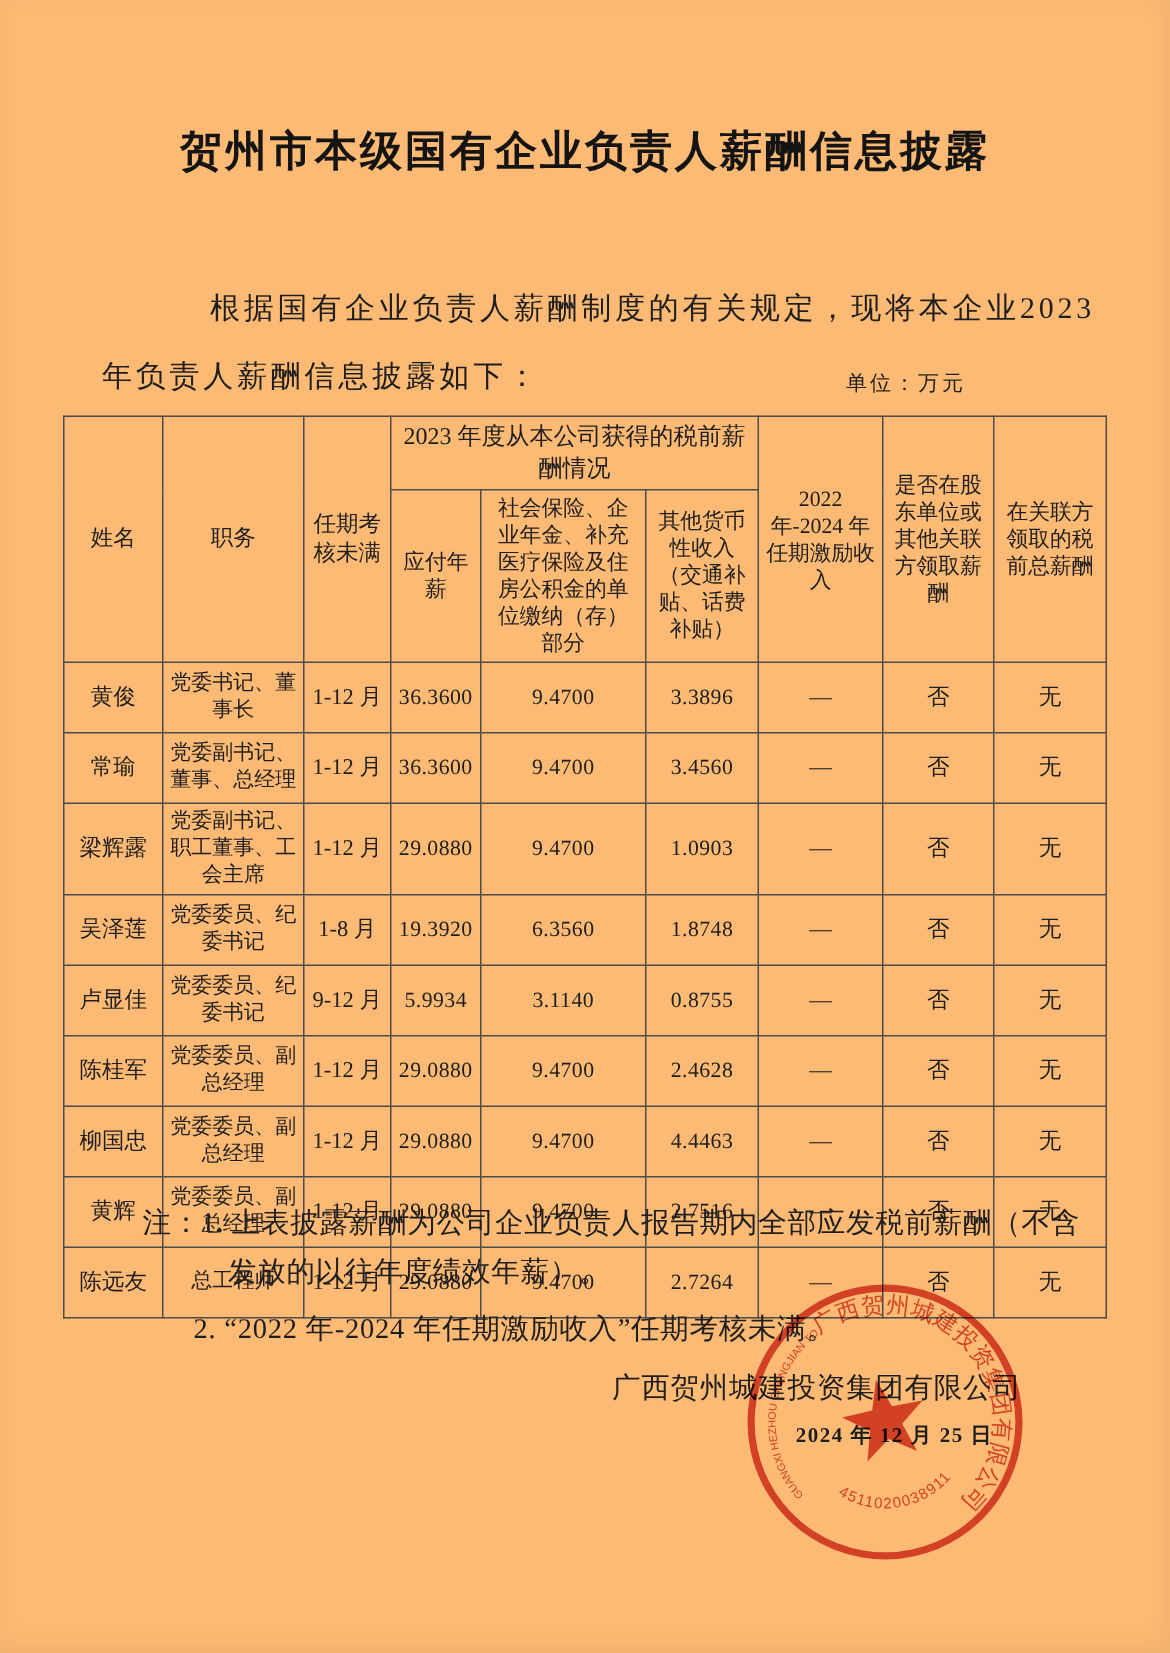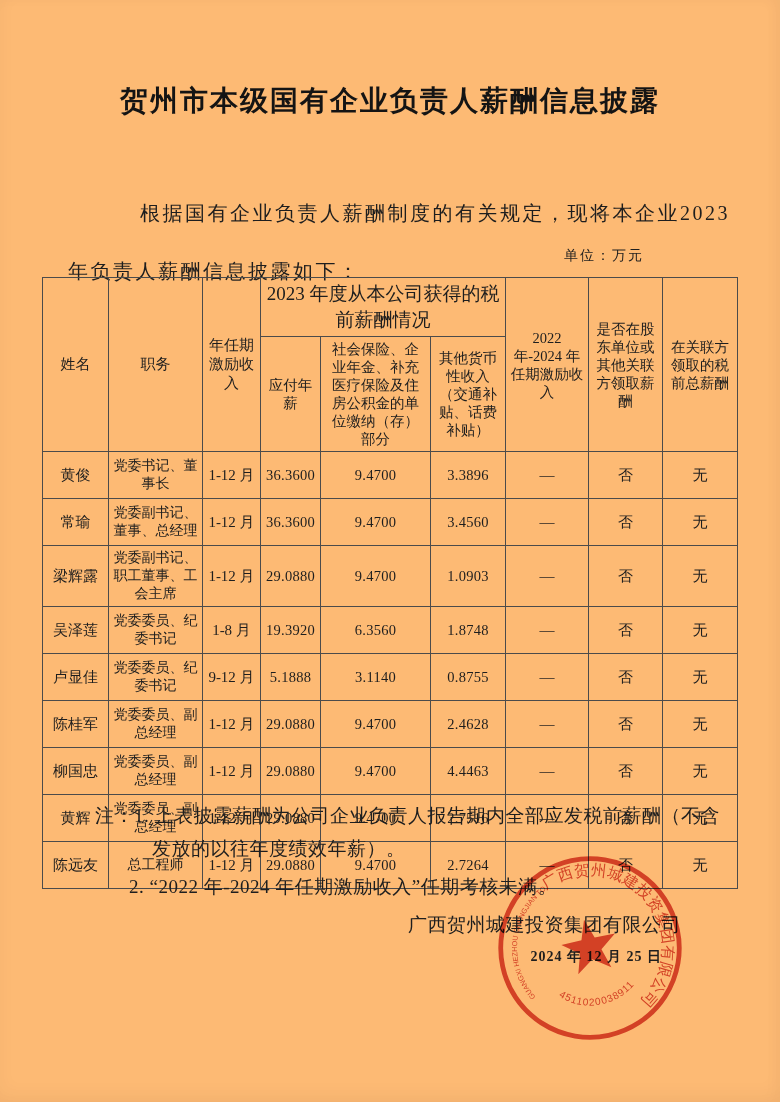--- a/index.html
+++ b/index.html
@@ -14,39 +14,39 @@
     overflow:hidden;
   }
   .title{
     position:absolute;top:82px;left:0;right:0;
     text-align:center;
     font-size:28px;font-weight:700;letter-spacing:2px;color:#141414;
     margin:0;
   }
   .intro{
     position:absolute;top:184px;left:68px;width:670px;
-    font-size:20px;line-height:58px;letter-spacing:2.5px;
+    font-size:20px;line-height:45px;letter-spacing:2.5px;
     text-indent:72px;margin:0;text-align:left;
   }
   .unit{
     position:absolute;top:247px;right:136px;
     font-size:14px;letter-spacing:2px;
   }
   table.salary{
     position:absolute;top:277px;left:42px;width:695px;
     border-collapse:collapse;table-layout:fixed;
     border:1.5px solid #3c3c3c;
   }
   table.salary th, table.salary td{
     border:1px solid #4b4b4b;
     text-align:center;vertical-align:middle;
     font-weight:400;padding:3px 4px;
     overflow:hidden;
   }
-  th.group-h{font-size:19px;height:20px;padding:2px;}
+  th.group-h{font-size:16px;height:20px;padding:2px;}
   th.sub{font-size:14.5px;line-height:18px;}
   th.span2{font-size:15px;line-height:19px;}
   tbody td{font-size:15px;line-height:18px;height:40px;}
   td.pos{text-align:left;font-size:14px;padding-left:5px;padding-right:5px;}
   td.num{font-family:Liberation Serif, serif;font-size:14.5px;letter-spacing:0.3px;margin-left:20px;}
   td.dash{font-size:15px;}
   .notes{
     position:absolute;top:799px;left:95px;width:632px;
     font-size:19px;line-height:33px;letter-spacing:0.5px;
   }
@@ -87,21 +87,21 @@
         <col style="width:110px">
         <col style="width:75px">
       <col style="width:83px">
         <col style="width:74px">
         <col style="width:75px">
     </colgroup>
     <thead>
       <tr>
         <th rowspan="2" class="span2">姓名</th>
         <th rowspan="2" class="span2">职务</th>
-        <th rowspan="2" class="span2">年任期激励收入</th>
+        <th rowspan="2" class="span2">任期考核未满</th>
         <th colspan="3" class="group-h">2023 年度从本公司获得的税前薪酬情况</th>
         <th rowspan="2" class="sub">2022 年-2024 年任期激励收入</th>
         <th rowspan="2" class="sub">是否在股东单位或其他关联方领取薪酬</th>
         <th rowspan="2" class="sub">在关联方领取的税前总薪酬</th>
       </tr>
       <tr>
         <th class="sub">应付年薪</th>
         <th class="sub">社会保险、企业年金、补充医疗保险及住房公积金的单位缴纳（存）部分</th>
         <th class="sub">其他货币性收入（交通补贴、话费补贴）</th>
       </tr>
@@ -148,21 +148,21 @@
         <td class="num">6.3560</td>
         <td class="num">1.8748</td>
         <td class="dash">—</td>
         <td>否</td>
         <td>无</td>
       </tr>
       <tr>
         <td>卢显佳</td>
         <td class="pos">党委委员、纪委书记</td>
         <td>9-12 月</td>
-        <td class="num">5.1888</td>
+        <td class="num">5.9934</td>
         <td class="num">3.1140</td>
         <td class="num">0.8755</td>
         <td class="dash">—</td>
         <td>否</td>
         <td>无</td>
       </tr>
       <tr>
         <td>陈桂军</td>
         <td class="pos">党委委员、副总经理</td>
         <td>1-12 月</td>

